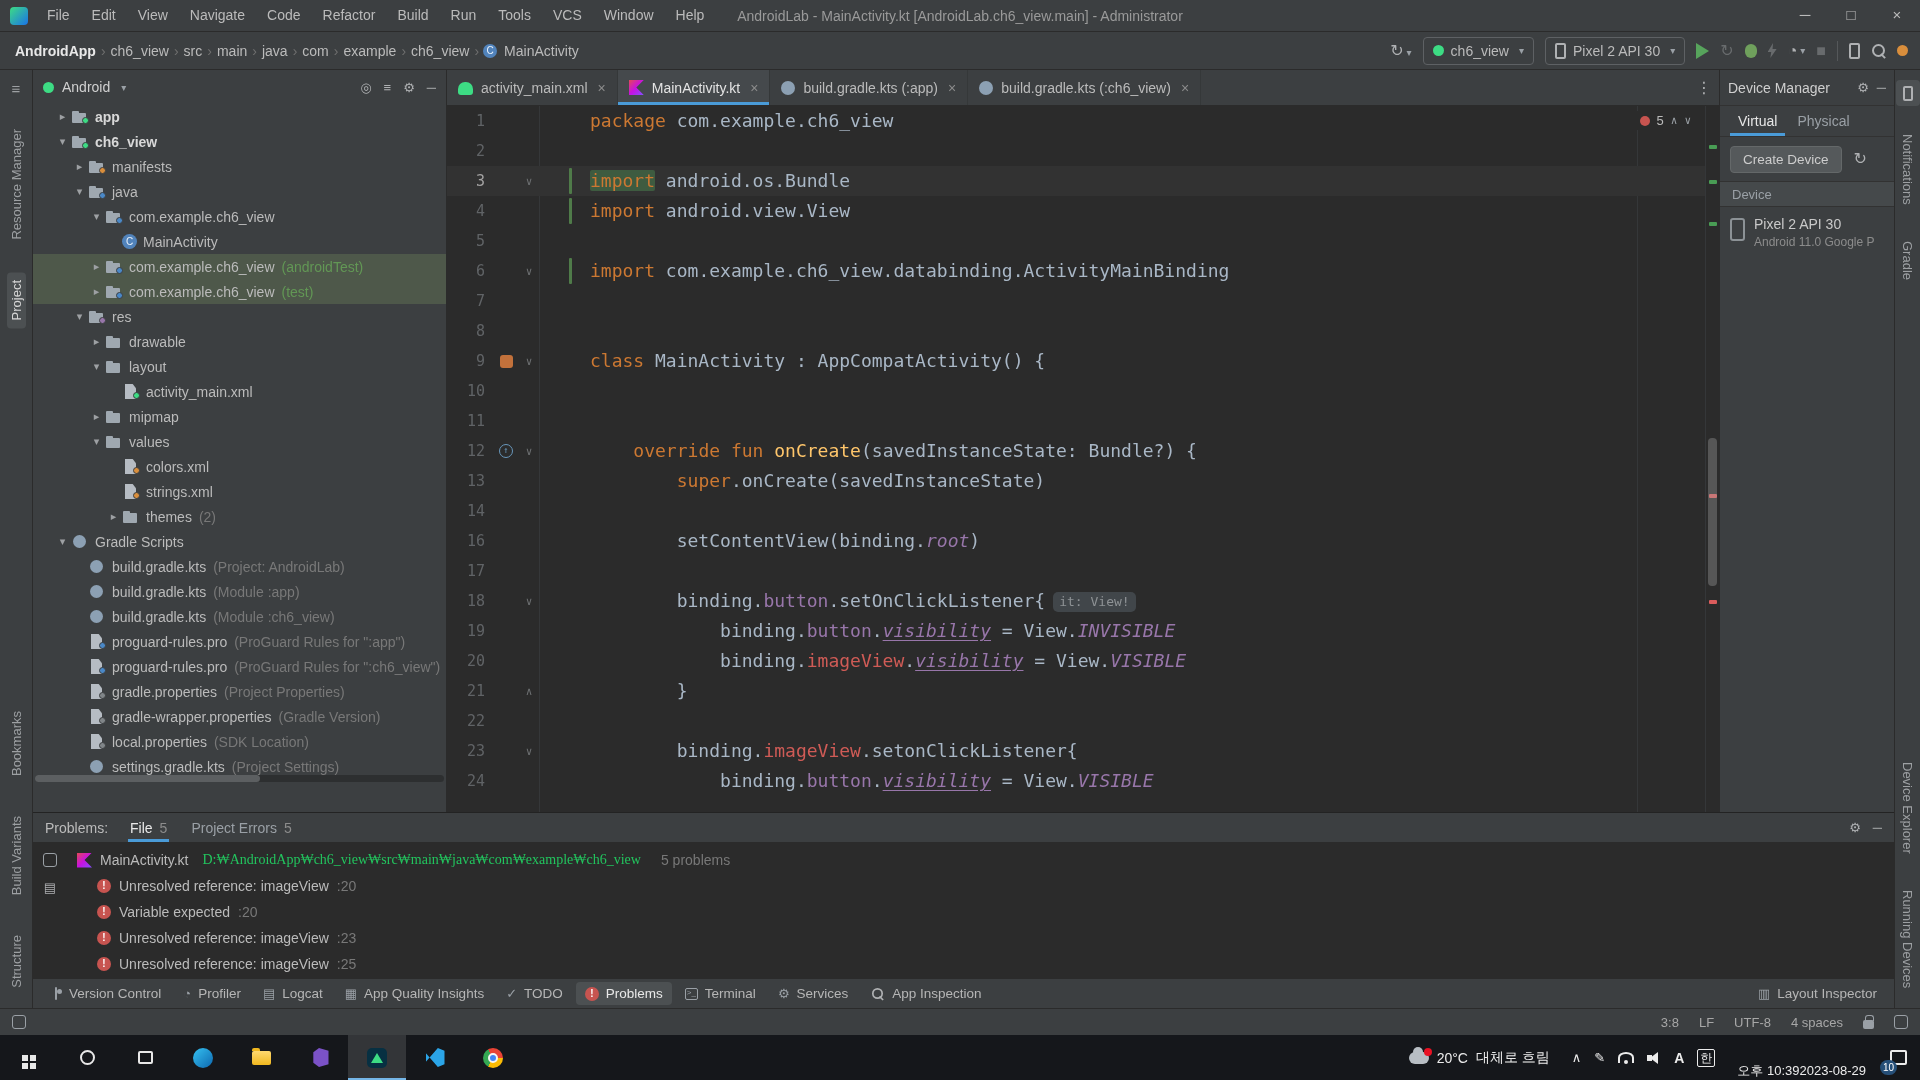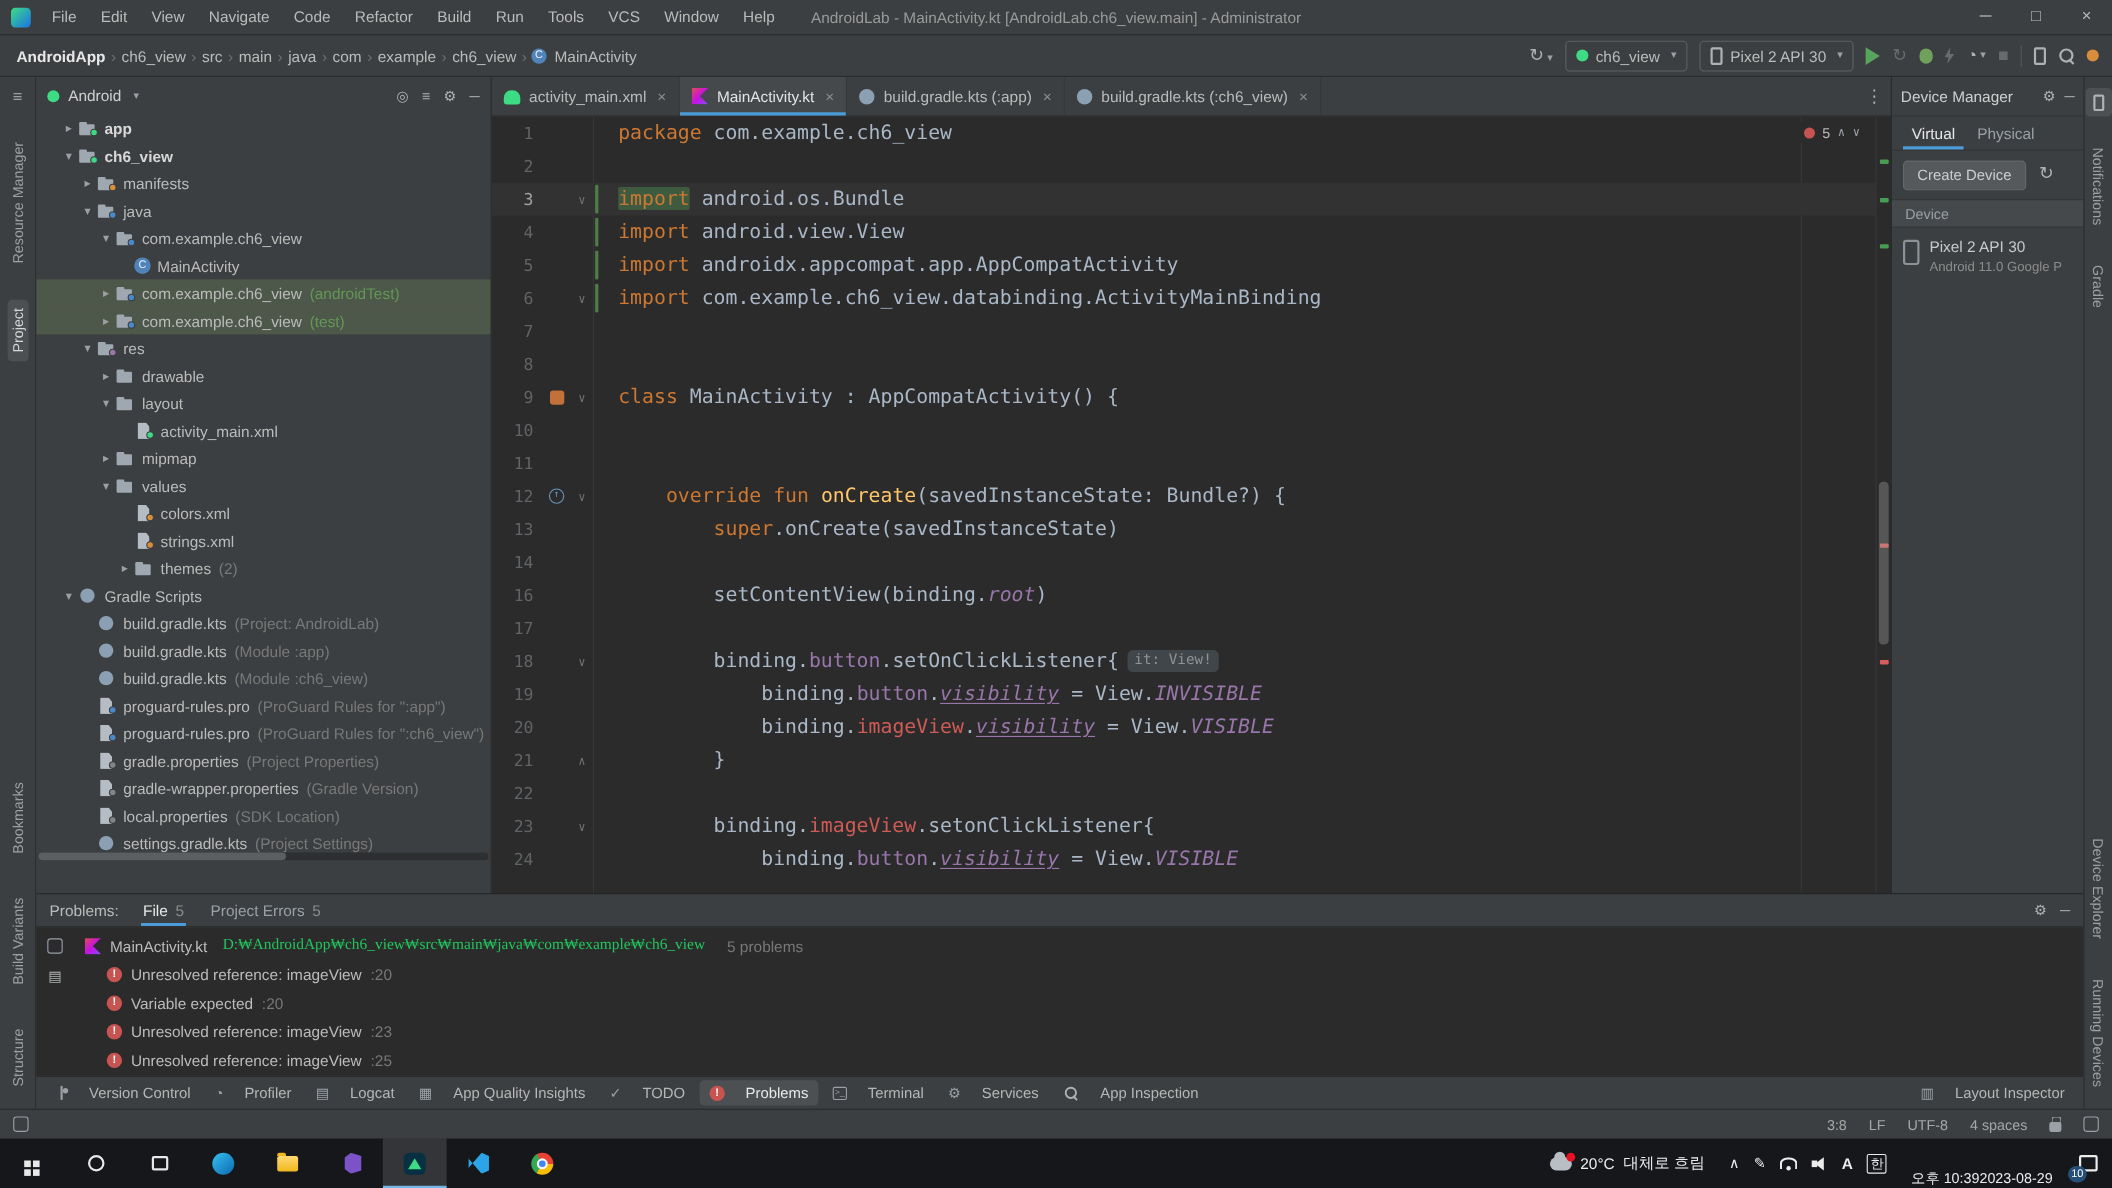--- a/index.html
+++ b/index.html
@@ -98,21 +98,21 @@
   .gutter-sep{position:absolute;left:92px;top:0;bottom:0;width:1px;background:#353739;}
   .margin-guide{position:absolute;left:1190px;top:0;bottom:0;width:1px;background:#353739;}
   .code-line{position:relative;height:30px;display:flex;align-items:center;}
   .code-line.cur{background:#323232;}
   .lnum{width:46px;flex:none;text-align:right;padding-right:8px;color:#606366;font-size:15px;}
   .cur .lnum{color:#A4A3A3;}
   .gslot{width:26px;flex:none;display:flex;align-items:center;justify-content:center;}
   .fslot{width:20px;flex:none;text-align:center;color:#6E7173;font-size:11px;}
   .gic-class{width:13px;height:13px;border-radius:3px;background:#C2713B;}
   .gic-ovr{width:14px;height:14px;border-radius:50%;border:1.5px solid #6897BB;color:#6897BB;font-size:9px;line-height:11px;text-align:center;}
-  .ltext{position:relative;white-space:pre;font-size:18px;line-height:30px;padding-left:23px;}
+  .ltext{position:relative;white-space:pre;font-size:18px;line-height:30px;padding-left:23px;margin-left:28px;}
   .vcs-bar{position:absolute;left:2px;top:2px;bottom:2px;width:3px;background:#4F7B49;border-radius:1px;}
   .tok-k{color:#CC7832;} .tok-kh{color:#CC7832;background:#3E5B40;border-radius:2px;}
   .tok-p{color:#A9B7C6;} .tok-f{color:#FFC66B;} .tok-r{color:#9876AA;}
   .tok-u{color:#9876AA;font-style:italic;text-decoration:underline;text-underline-offset:3px;}
   .tok-i{color:#9876AA;font-style:italic;} .tok-e{color:#CF5B56;}
   .tok-h{display:inline-block;margin-left:8px;padding:0 6px;height:20px;line-height:20px;border-radius:5px;background:#41464A;color:#8E9295;font-size:13px;vertical-align:middle;}
   .insp-widget{position:absolute;top:5px;right:24px;display:flex;align-items:center;gap:7px;background:#2B2B2B;padding:2px 4px;z-index:5;}
   .err-dot{width:10px;height:10px;border-radius:50%;background:#C75450;}
   .insp-count{font-size:13px;color:#BBB;font-family:"Liberation Sans",sans-serif;}
   .insp-chev{color:#9AA0A6;font-size:11px;}
@@ -153,21 +153,21 @@
   .p-path{color:#22c55e;margin-left:6px;font-family:Liberation Serif, serif;}
   .p-summary{color:#787878;margin-left:12px;}
   .p-item{height:26px;display:flex;align-items:center;gap:8px;padding-left:30px;}
   .p-msg{color:#BBB;}
   .p-lineref{color:#787878;}
   .ci-err{width:14px;height:14px;border-radius:50%;background:#C75450;color:#FFF;font-size:10px;line-height:14px;text-align:center;font-weight:bold;flex:none;}
   .ci-outline{width:14px;height:14px;border:1.5px solid #9AA0A6;border-radius:3px;}
 
   
   .bottombar{height:30px;flex:none;background:#3C3F41;border-top:1px solid #2B2B2B;display:flex;align-items:center;padding:0 8px;gap:4px;font-size:13.5px;color:#B6B6B6;}
-  .bb-item{display:flex;align-items:center;gap:19px;padding:4px 9px;border-radius:4px;white-space:nowrap;}
+  .bb-item{display:flex;align-items:center;gap:7px;padding:4px 9px;border-radius:4px;white-space:nowrap;}
   .bb-item.active{background:#4C5052;color:#E8E8E8;}
   .bb-glyph{color:#9AA0A6;font-size:13px;line-height:1;}
   .bb-right{margin-left:auto;}
   .bi-branch{position:relative;width:12px;height:13px;}
   .bi-branch::before{content:"";position:absolute;left:5px;top:0;width:2px;height:13px;background:#9AA0A6;border-radius:1px;}
   .bi-branch::after{content:"";position:absolute;right:0;top:2px;width:5px;height:5px;border-radius:50%;background:#9AA0A6;}
   .bi-term{width:13px;height:12px;border:1.5px solid #9AA0A6;border-radius:2px;position:relative;}
   .bi-term::after{content:">_";position:absolute;left:1px;top:-1px;font-size:8px;color:#9AA0A6;}
   .ico-search.sm{transform:scale(0.85);}
 
@@ -571,21 +571,20 @@
                 <div class="code-line">
                   <span class="lnum">4</span>
                   <span class="gslot"></span>
                   <span class="fslot"></span>
                   <div class="ltext"><span class="vcs-bar"></span><span class="tok-k">import</span><span class="tok-p"> android.view.View</span></div>
                 </div>
                 <div class="code-line">
                   <span class="lnum">5</span>
                   <span class="gslot"></span>
                   <span class="fslot"></span>
-                  <div class="ltext"><span class="vcs-bar"></span><span class="tok-k">import</span><span class="tok-p"> androidx.appcompat.app.AppCompatActivity</span></div>
                 </div>
                 <div class="code-line">
                   <span class="lnum">6</span>
                   <span class="gslot"></span>
                   <span class="fslot">∨</span>
                   <div class="ltext"><span class="vcs-bar"></span><span class="tok-k">import</span><span class="tok-p"> com.example.ch6_view.databinding.ActivityMainBinding</span></div>
                 </div>
                 <div class="code-line">
                   <span class="lnum">7</span>
                   <span class="gslot"></span>

